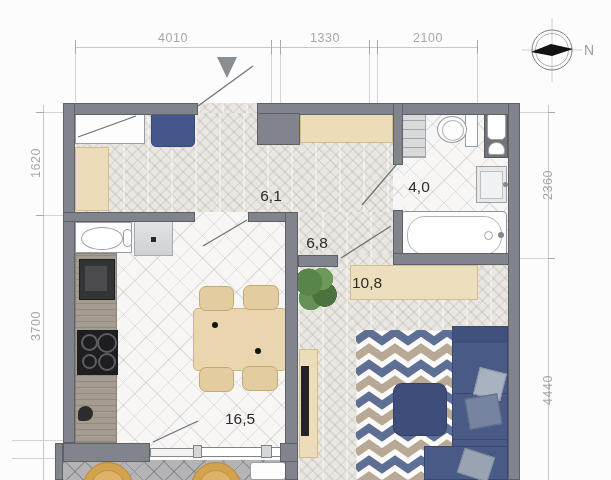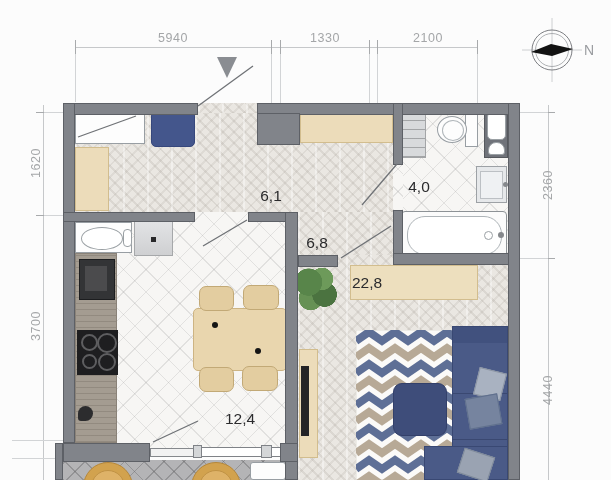--- a/index.html
+++ b/index.html
@@ -195,21 +195,21 @@
   <div class="abs tick" style="left:280px;top:40px;width:1px;height:14px"></div>
   <div class="abs tick" style="left:369px;top:40px;width:1px;height:14px"></div>
   <div class="abs tick" style="left:377px;top:40px;width:1px;height:14px"></div>
   <div class="abs tick" style="left:477px;top:40px;width:1px;height:14px"></div>
   <div class="abs ext" style="left:75px;top:54px;width:1px;height:48px"></div>
   <div class="abs ext" style="left:271px;top:54px;width:1px;height:49px"></div>
   <div class="abs ext" style="left:280px;top:54px;width:1px;height:49px"></div>
   <div class="abs ext" style="left:369px;top:54px;width:1px;height:49px"></div>
   <div class="abs ext" style="left:377px;top:54px;width:1px;height:49px"></div>
   <div class="abs ext" style="left:477px;top:54px;width:1px;height:49px"></div>
-  <div class="abs dim-text" style="left:143px;top:31px;width:60px">5940</div>
+  <div class="abs dim-text" style="left:143px;top:31px;width:60px">4010</div>
   <div class="abs dim-text" style="left:295px;top:31px;width:60px">1330</div>
   <div class="abs dim-text" style="left:398px;top:31px;width:60px">2100</div>
 
   <div class="abs dimline" style="left:43px;top:105px;width:1px;height:375px"></div>
   <div class="abs tick" style="left:36px;top:112px;width:14px;height:1px"></div>
   <div class="abs tick" style="left:36px;top:215px;width:14px;height:1px"></div>
   <div class="abs tick" style="left:36px;top:440px;width:14px;height:1px"></div>
   <div class="abs ext" style="left:44px;top:112px;width:19px;height:1px"></div>
   <div class="abs ext" style="left:44px;top:215px;width:19px;height:1px"></div>
   <div class="abs ext" style="left:12px;top:440px;width:51px;height:1px"></div>
@@ -221,16 +221,16 @@
   <div class="abs tick" style="left:541px;top:112px;width:14px;height:1px"></div>
   <div class="abs tick" style="left:541px;top:258px;width:14px;height:1px"></div>
   <div class="abs ext" style="left:520px;top:112px;width:28px;height:1px"></div>
   <div class="abs ext" style="left:520px;top:258px;width:28px;height:1px"></div>
   <div class="abs dim-text vtext" style="left:518px;top:178px;width:60px">2360</div>
   <div class="abs dim-text vtext" style="left:518px;top:383px;width:60px">4440</div>
 
   <div class="abs room-label" style="left:248px;top:187px;width:46px">6,1</div>
   <div class="abs room-label" style="left:396px;top:178px;width:46px">4,0</div>
   <div class="abs room-label" style="left:294px;top:234px;width:46px">6,8</div>
-  <div class="abs room-label" style="left:341px;top:274px;width:52px">22,8</div>
-  <div class="abs room-label" style="left:214px;top:410px;width:52px">12,4</div>
+  <div class="abs room-label" style="left:341px;top:274px;width:52px">10,8</div>
+  <div class="abs room-label" style="left:214px;top:410px;width:52px">16,5</div>
 
 </div>
 
 </body></html>

